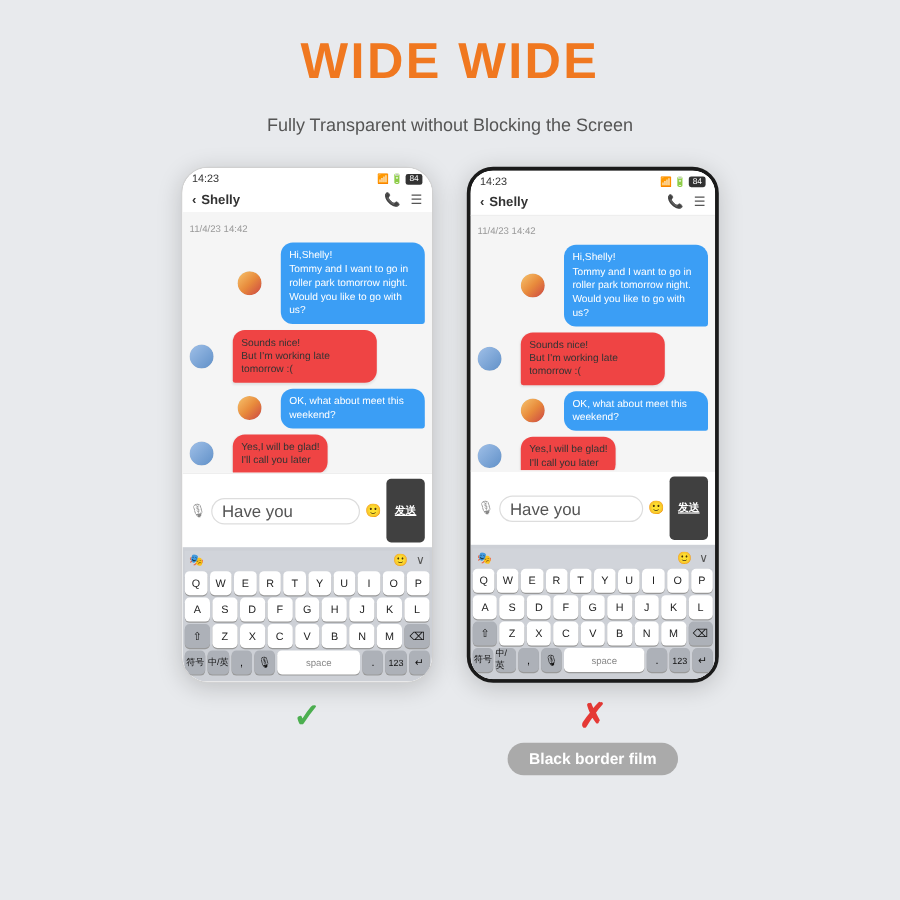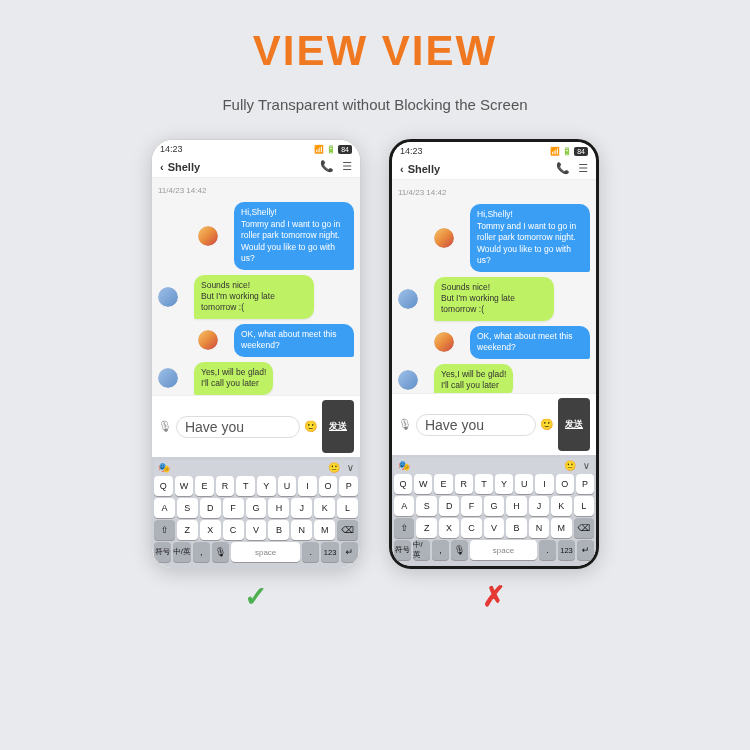--- a/index.html
+++ b/index.html
@@ -177,21 +177,21 @@
       border-radius: 10px;
       font-size: 8.5px;
       line-height: 1.35;
     }
     .bubble-blue {
       background: #3b9ef5;
       color: #fff;
       border-bottom-right-radius: 2px;
     }
     .bubble-white {
-      background: #bef264;
+      background: #ef4444;
       color: #333;
       border-bottom-left-radius: 2px;
       box-shadow: 0 1px 2px rgba(0,0,0,0.08);
     }
 
     .read-status {
       font-size: 7px;
       color: #aaa;
       text-align: right;
       margin-right: 4px;
@@ -330,21 +330,21 @@
       color: #fff;
       font-size: 7px;
       padding: 1px 3px;
       border-radius: 2px;
     }
   </style>
 </head>
 <body>
 
 <div class="header">
-  <div class="title">VIEW VIEW</div>
+  <div class="title">WIDE WIDE</div>
   <div class="subtitle">Fully Transparent without Blocking the Screen</div>
 </div>
 
 <div class="phones-container">
 
   <div class="phone-wrapper">
     <div class="phone phone-white">
       <div class="phone-screen">
 
         <div class="status-bar">
@@ -595,16 +595,17 @@
             <div class="key key-dark key-symbol">123</div>
             <div class="key key-dark">↵</div>
           </div>
         </div>
 
       </div>
     </div>
 
     <div class="bottom-labels">
       <div class="cross-mark">✗</div>
+      <div class="label-badge badge-gray">Black border film</div>
     </div>
   </div>
 
 </div>
 
 </body></html>

